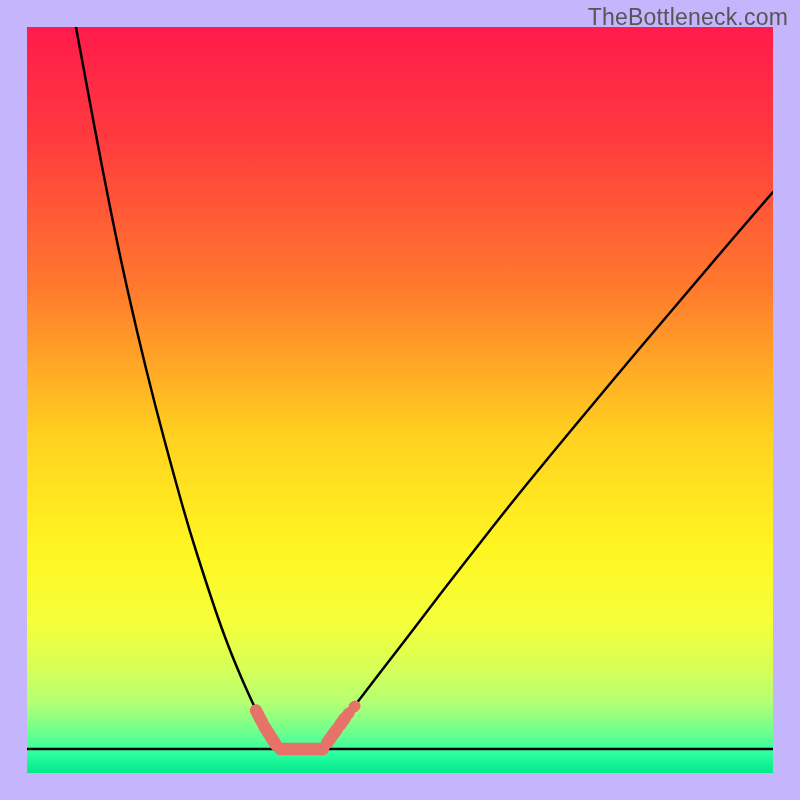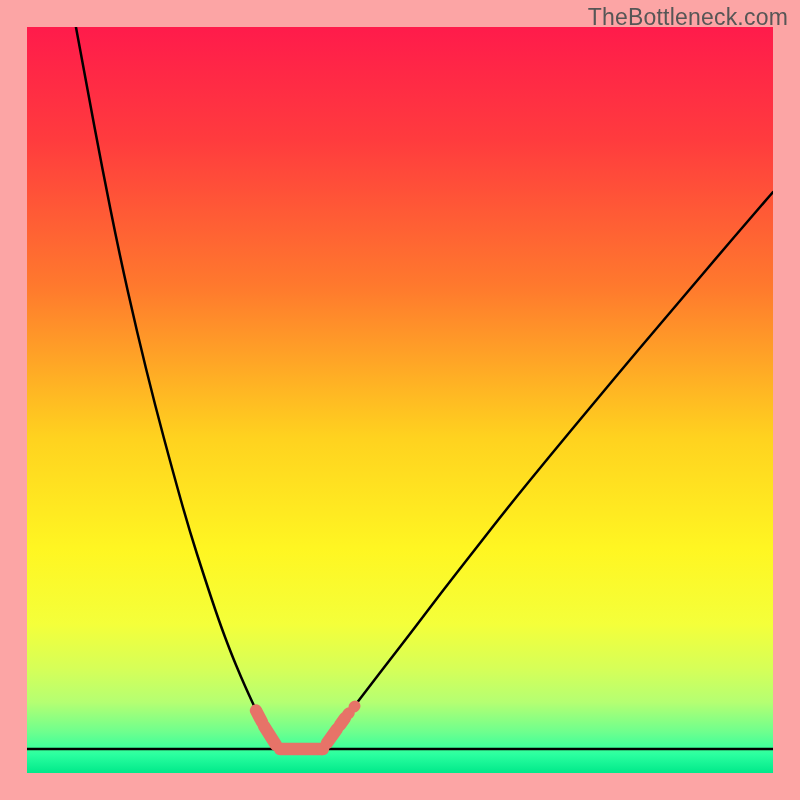--- a/index.html
+++ b/index.html
@@ -7,21 +7,21 @@
     padding: 0;
     width: 800px;
     height: 800px;
     overflow: hidden;
     background: #000;
     font-family: Arial, Helvetica, sans-serif;
   }
   .frame {
     position: absolute;
     inset: 0;
-    background: #fca5a5;
+    background: #c4b5fd;
   }
   .plot-area {
     position: absolute;
     left: 27px;
     top: 27px;
     width: 746px;
     height: 746px;
     overflow: hidden;
   }
   .watermark {

